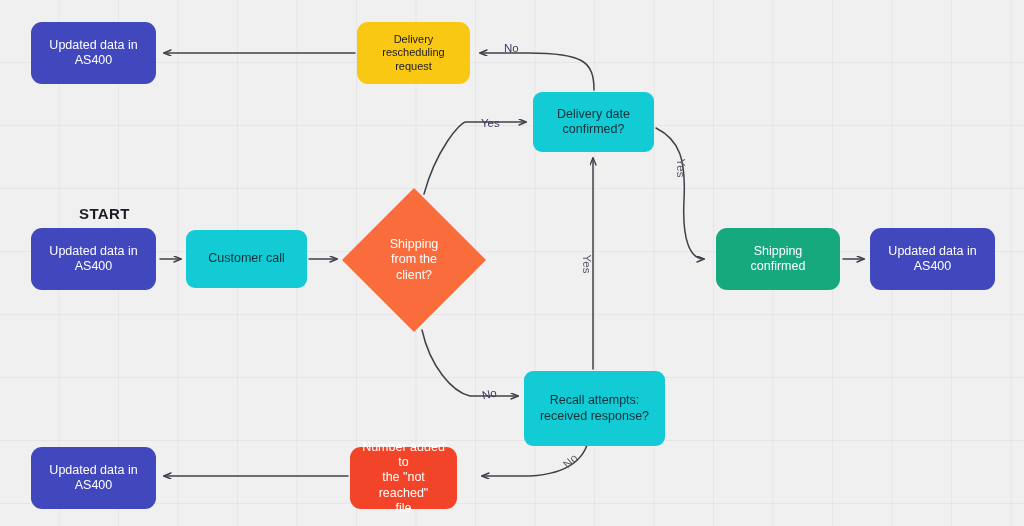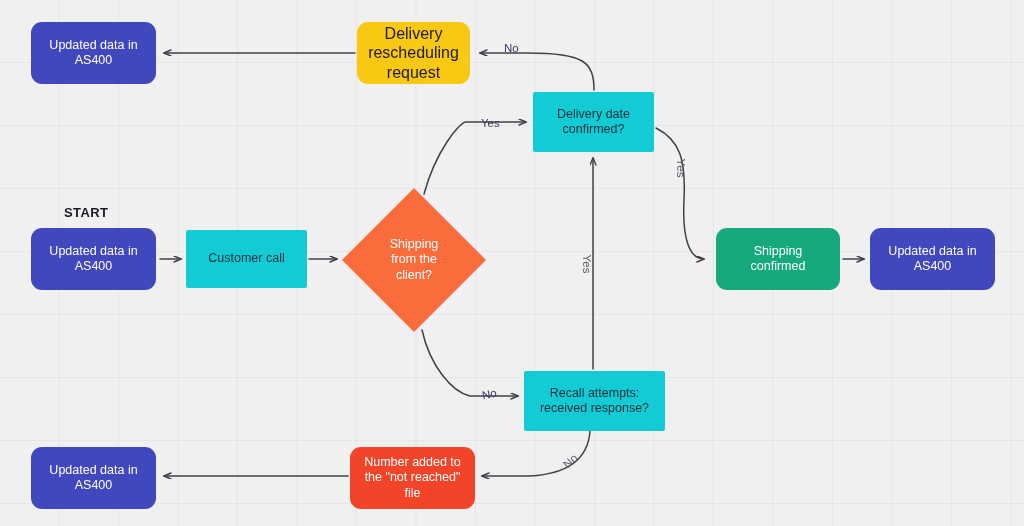--- a/index.html
+++ b/index.html
@@ -40,21 +40,21 @@
     display: block;
     width: 100%;
     padding: 0 6px;
     box-sizing: border-box;
     white-space: pre-line;
   }
   .rounded {
     border-radius: 11px;
   }
   .sharp {
-    border-radius: 2px;
+    border-radius: 9px;
   }
   .diamond-wrap {
     position: absolute;
   }
   .diamond-shape {
     position: absolute;
     left: 0; top: 0;
     width: 100%;
     height: 100%;
   }
@@ -117,28 +117,28 @@
       <path d="M422,330 C430,366 452,392 470,396 L518,396" marker-end="url(#arrowhead)"></path>
 
       <path d="M593,369 L593,158" marker-end="url(#arrowhead)"></path>
 
       <path d="M590,431 C588,460 566,474 530,476 L482,476" marker-end="url(#arrowhead)"></path>
 
       <path d="M348,476 L164,476" marker-end="url(#arrowhead)"></path>
     </g>
   </svg>
 
-  <div class="start-label" style="left:64px; top:205px; font-size:13px;">START</div>
+  <div class="start-label" style="left:79px; top:205px; font-size:15px;">START</div>
 
   <div class="node rounded" style="left:31px; top:22px; width:125px; height:62px; background:#4147bc; color:#ffffff; font-size:12.5px;">
     <span class="node-text">Updated data in
 AS400</span>
   </div>
 
-  <div class="node rounded" style="left:357px; top:22px; width:113px; height:62px; background:#f9c812; color:#1b1b28; font-size:16px;">
+  <div class="node rounded" style="left:357px; top:22px; width:113px; height:62px; background:#f9c812; color:#1b1b28; font-size:11px;">
     <span class="node-text">Delivery
 rescheduling
 request</span>
   </div>
 
   <div class="node sharp" style="left:533px; top:92px; width:121px; height:60px; background:#13cbd4; color:#10303a; font-size:12.5px;">
     <span class="node-text">Delivery date
 confirmed?</span>
   </div>
 
@@ -163,26 +163,26 @@
   <div class="node rounded" style="left:716px; top:228px; width:124px; height:62px; background:#16a97e; color:#ffffff; font-size:12.5px;justify-content:center;">
     <span class="node-text">Shipping
 confirmed</span>
   </div>
 
   <div class="node rounded" style="left:870px; top:228px; width:125px; height:62px; background:#4147bc; color:#ffffff; font-size:12.5px;">
     <span class="node-text">Updated data in
 AS400</span>
   </div>
 
-  <div class="node sharp" style="left:524px; top:371px; width:141px; height:60px; background:#13cbd4; color:#10303a; font-size:12.5px;">
+  <div class="node sharp" style="left:524px; top:371px; width:141px; height:75px; background:#13cbd4; color:#10303a; font-size:12.5px;">
     <span class="node-text">Recall attempts:
 received response?</span>
   </div>
 
-  <div class="node rounded" style="left:350px; top:447px; width:125px; height:62px; background:#f24428; color:#ffffff; font-size:12.5px;">
+  <div class="node rounded" style="left:350px; top:447px; width:107px; height:62px; background:#f24428; color:#ffffff; font-size:12.5px;">
     <span class="node-text">Number added to
 the "not reached"
 file</span>
   </div>
 
   <div class="node rounded" style="left:31px; top:447px; width:125px; height:62px; background:#4147bc; color:#ffffff; font-size:12.5px;">
     <span class="node-text">Updated data in
 AS400</span>
   </div>
 

